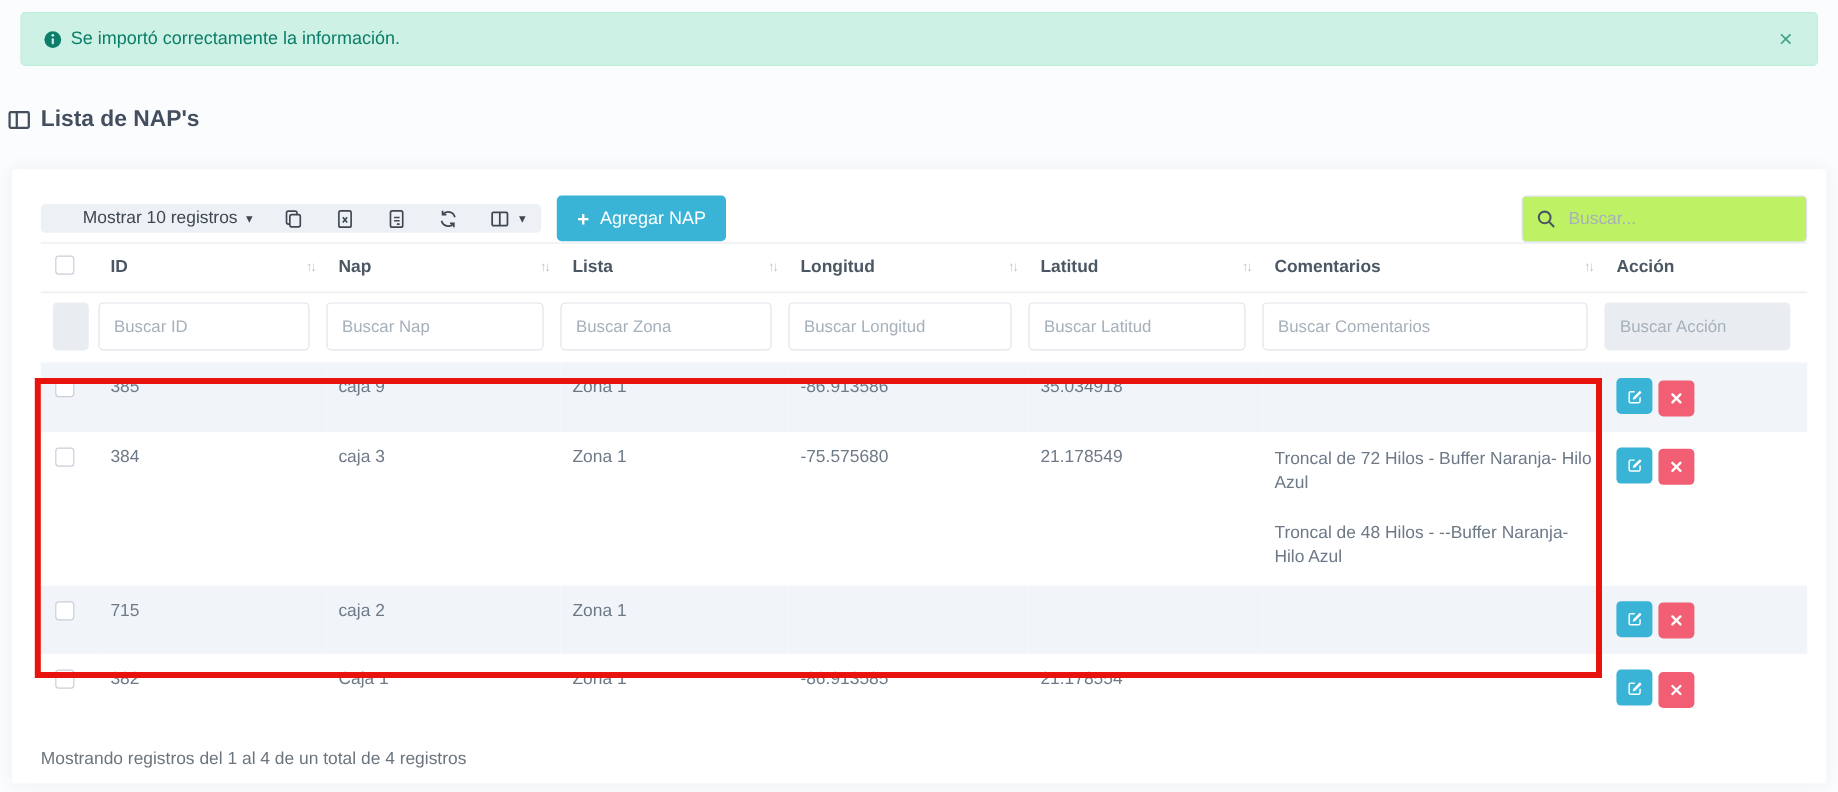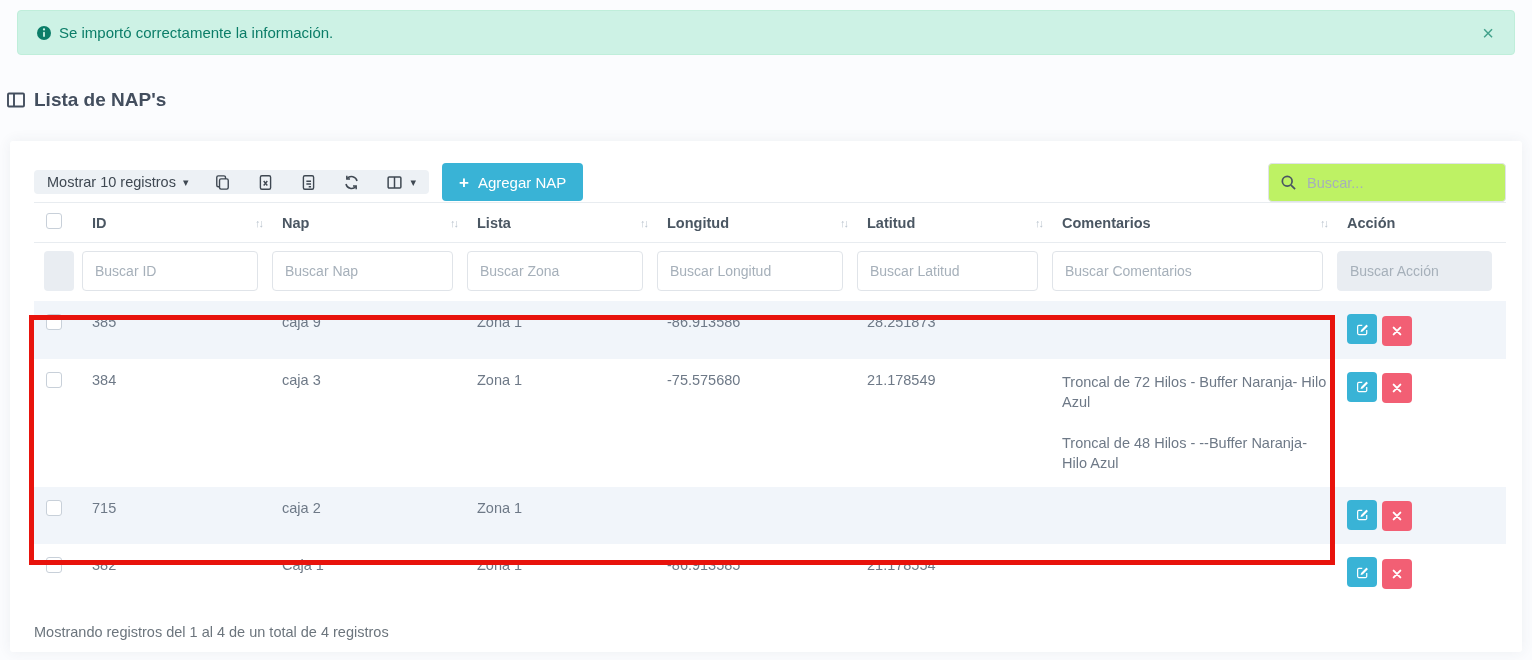--- a/index.html
+++ b/index.html
@@ -37,21 +37,21 @@
   }
   
   .card{
     margin:30px 10px 0;background:#fff;border-radius:3px;
     padding:22px 16px 12px 24px;min-height:486px;
     box-shadow:0 0 14px rgba(56,65,89,.07);
   }
   .toolbar{display:flex;justify-content:space-between;align-items:flex-start;}
   .toolbar-left{display:flex;align-items:center;}
   .btn-group{
-    display:flex;align-items:stretch;background:#edf1f5;border-radius:4px;height:24px;
+    display:flex;align-items:stretch;background:#edf1f5;border-radius:4px;height:24px;padding-left:22px;
   }
   .btn-group button{
     border:none;background:transparent;display:flex;align-items:center;gap:7px;
     padding:0 13px;font-size:14.5px;color:#3f4852;cursor:pointer;font-family:inherit;
   }
   .btn-group .caret{font-size:11px;color:#3f4852;}
   .btn-add{
     margin-left:13px;height:38px;border:none;border-radius:4px;cursor:pointer;
     background:var(--cyan);color:#fff;font-size:15px;font-family:inherit;
     display:flex;align-items:center;gap:9px;padding:0 17px;
@@ -234,21 +234,21 @@
           <th><input type="text" class="filter-input disabled" disabled="" placeholder="Buscar Acción" style=""></th>
         </tr>
     </thead>
     <tbody id="table-body">
         <tr class="striped">
           <td><span class="checkbox"></span></td>
           <td><span>385</span></td>
           <td><span>caja 9</span></td>
           <td><span>Zona 1</span></td>
           <td><span>-86.913586</span></td>
-          <td><span>28.251873</span></td>
+          <td><span>35.034918</span></td>
           <td class="comments-cell"></td>
           <td class="action-cell"><button class="btn-edit">
               <span style="display:flex;">
                 <svg width="13" height="13" viewBox="0 0 16 16">
                   <path d="M12.7 1.7l1.6 1.6c.3.3.3.8 0 1.1L8.2 10.5l-2.6.7.7-2.6 6.1-6.1c.3-.3.8-.3 1.1 0z" fill="#fff"></path>
                   <path d="M13.2 8.6v4.1a1.5 1.5 0 0 1-1.5 1.5H3.5A1.5 1.5 0 0 1 2 12.7V4.5A1.5 1.5 0 0 1 3.5 3h4.2" stroke="#fff" stroke-width="1.5" fill="none"></path>
                 </svg>
               </span>
             </button><button class="btn-del">
               <span style="display:flex;">

